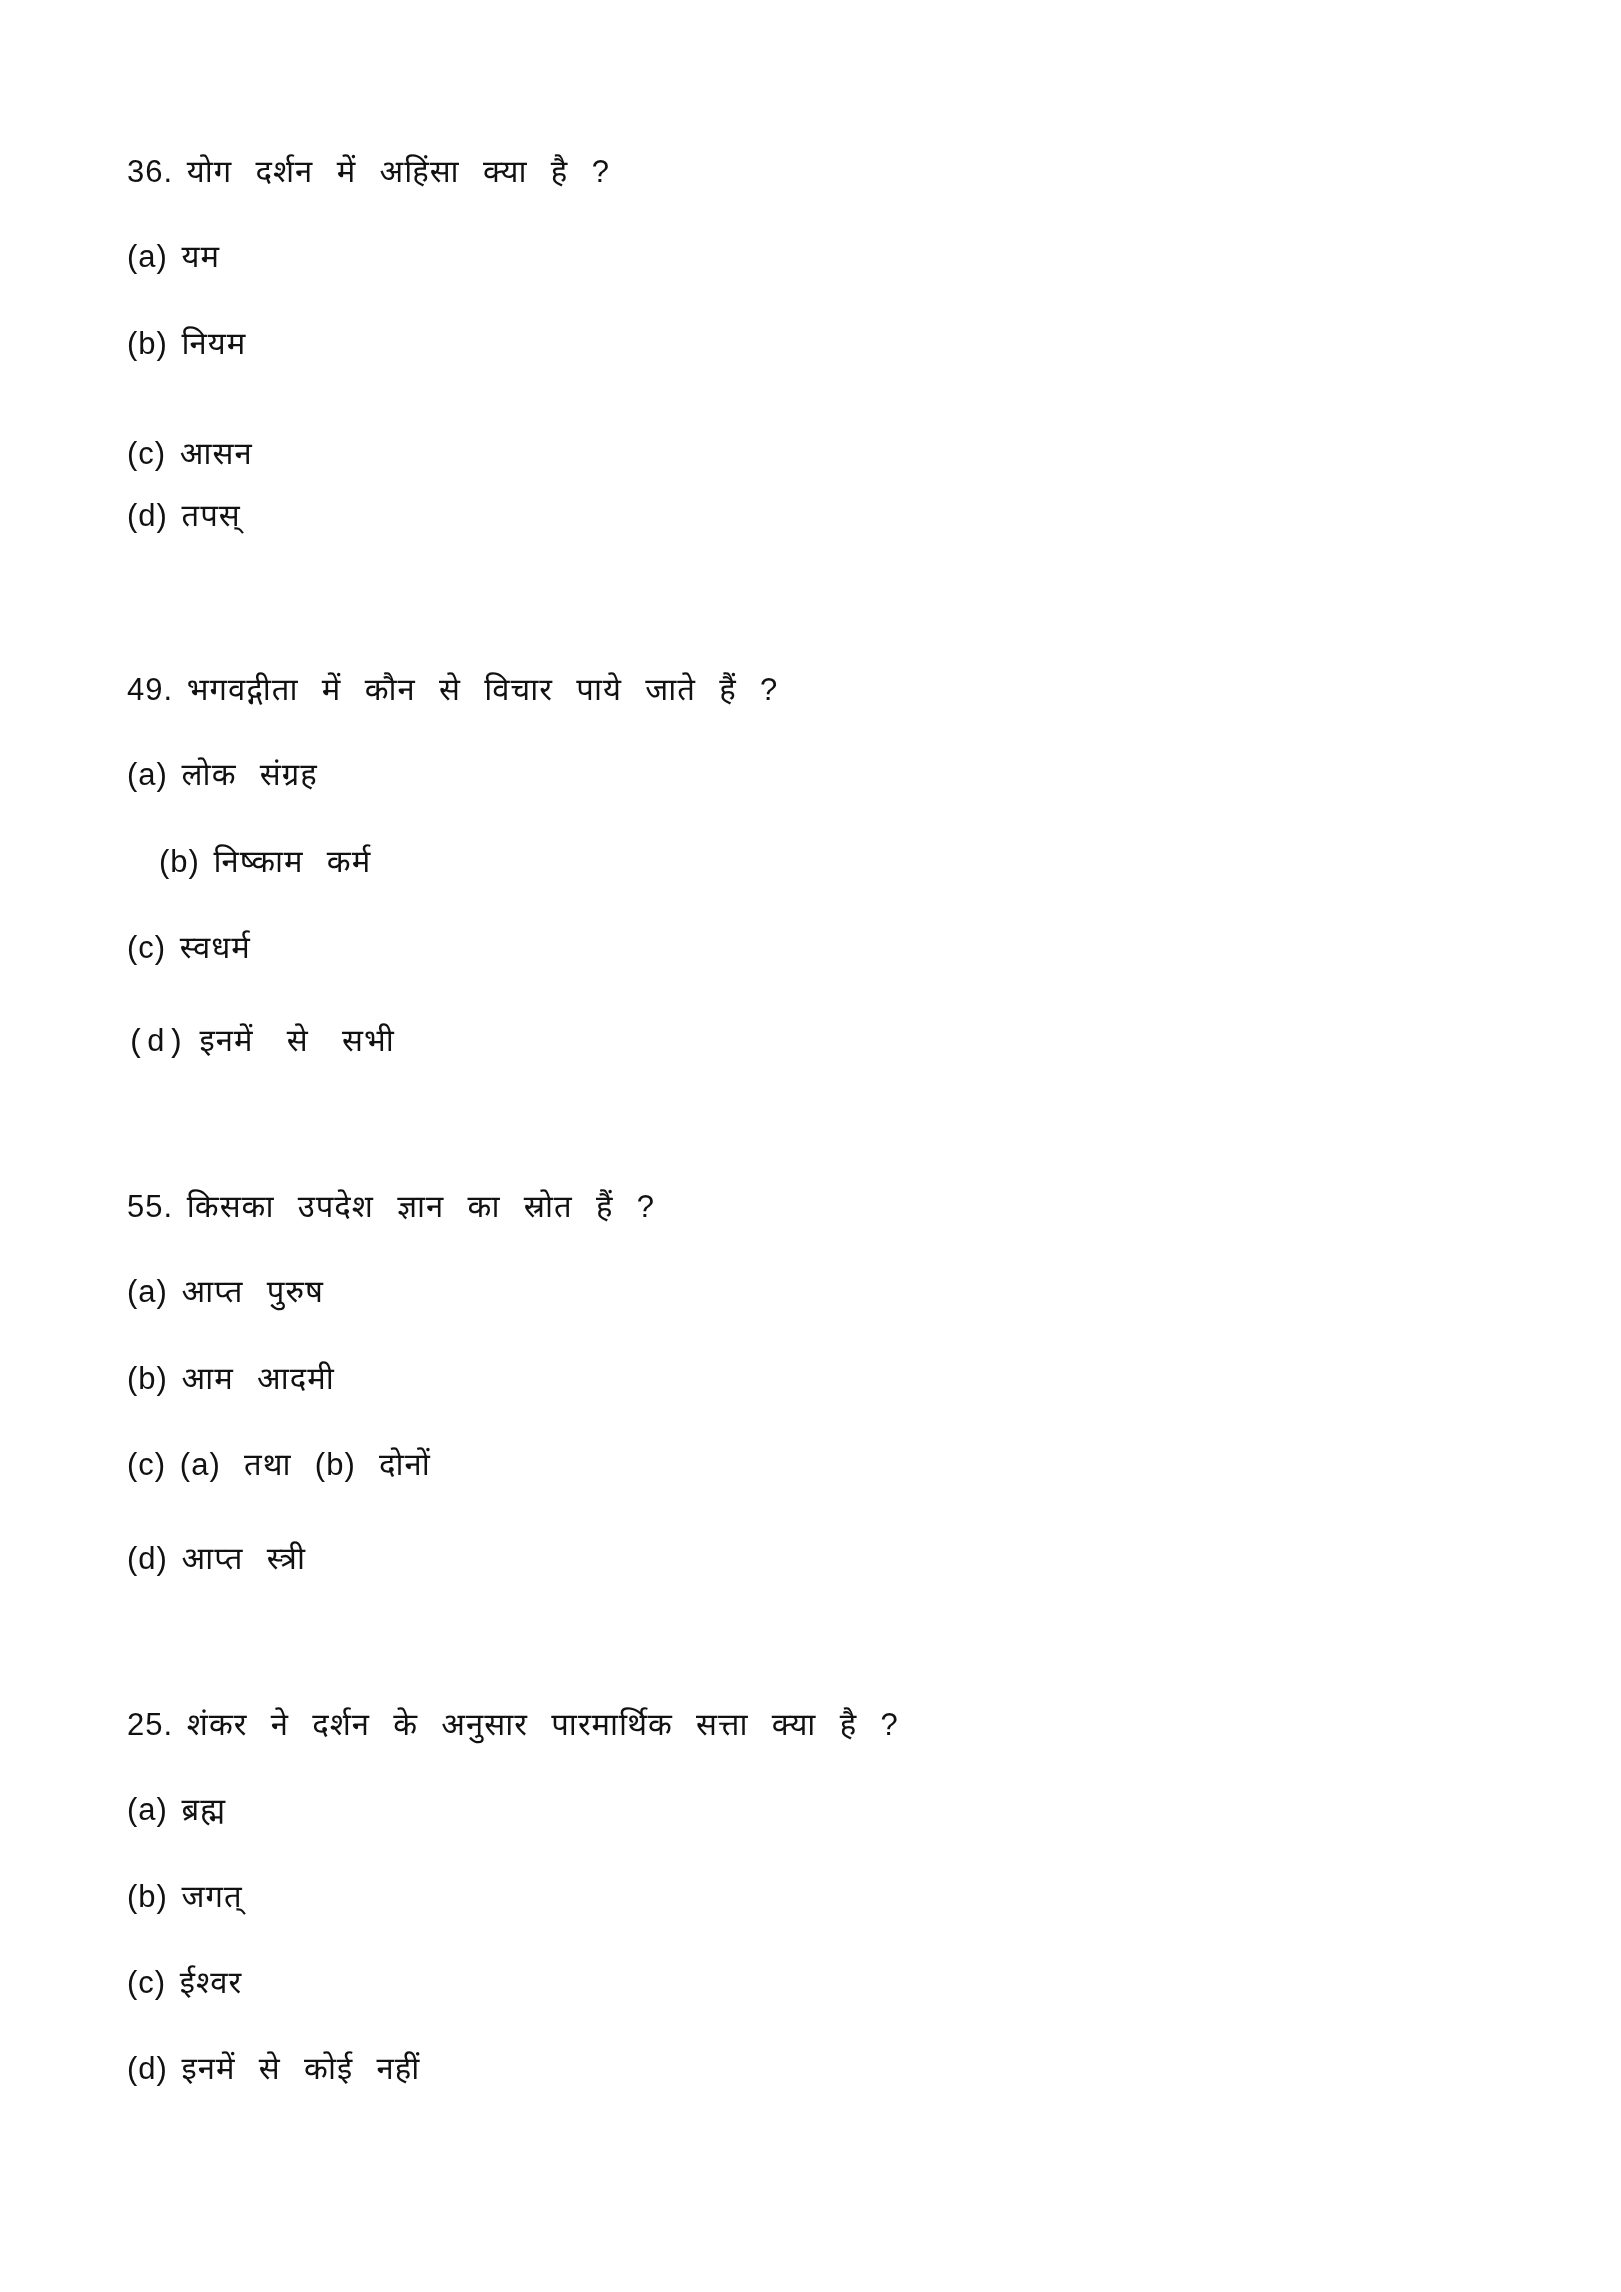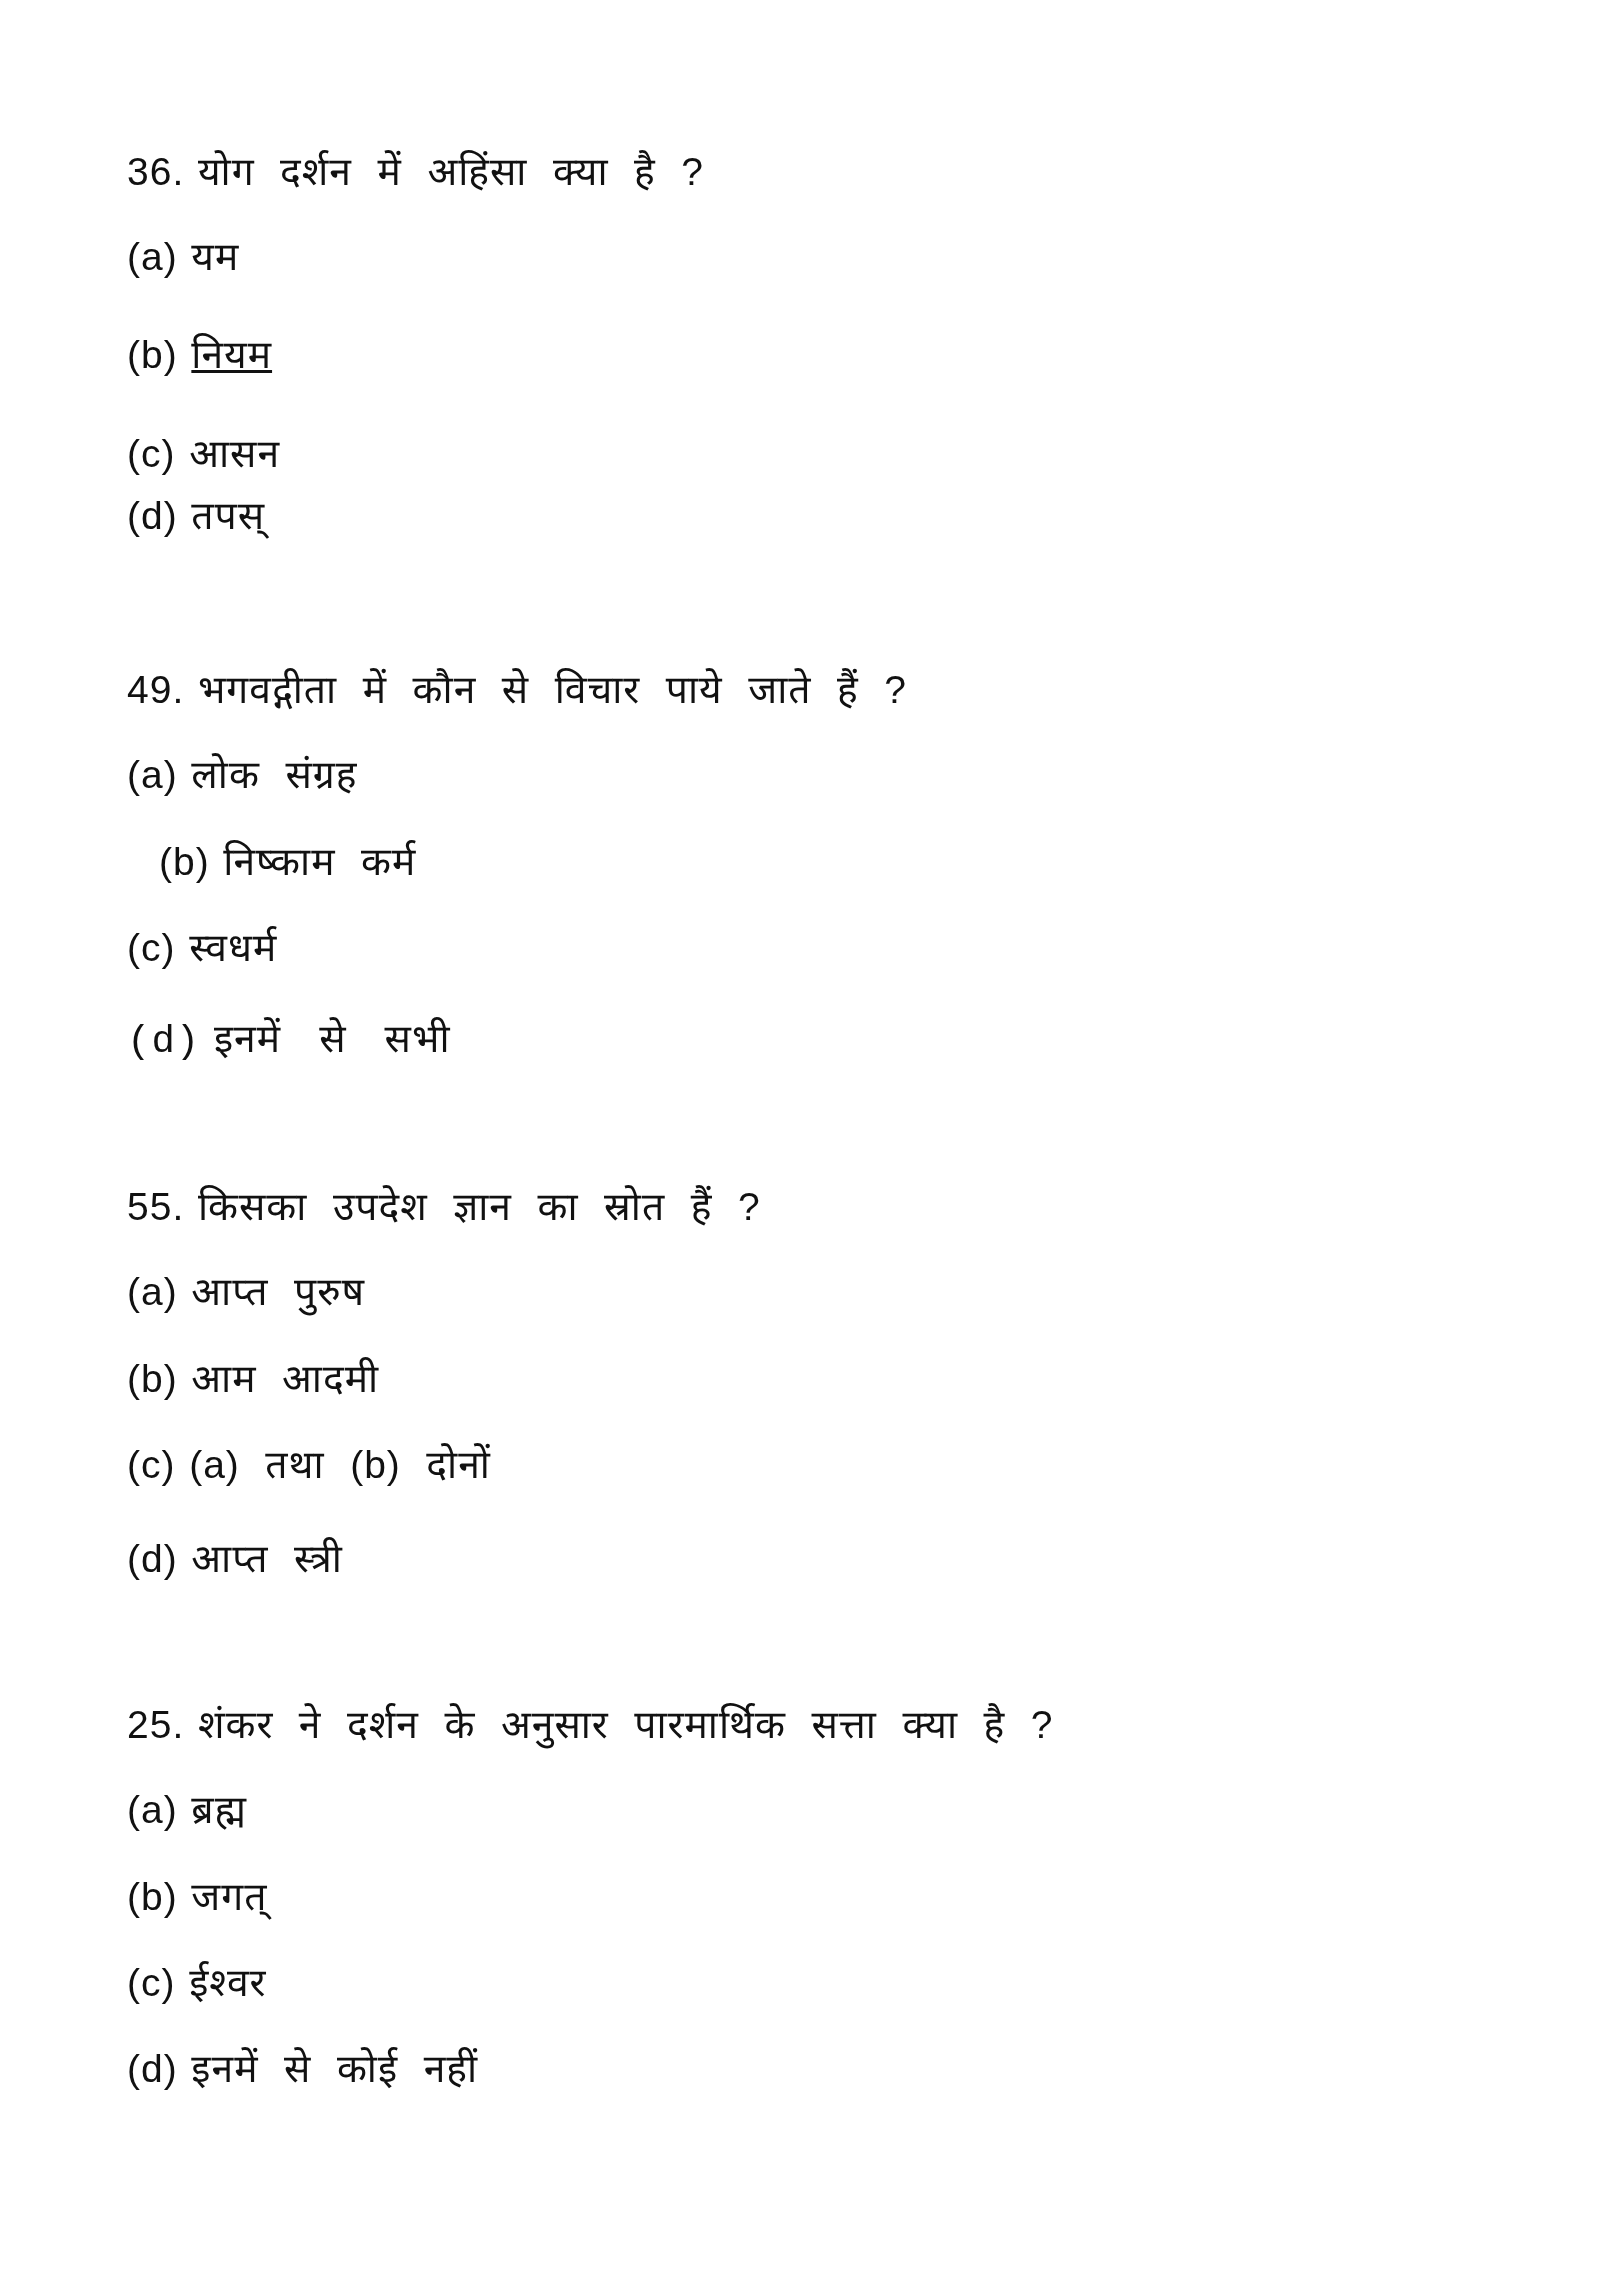--- a/index.html
+++ b/index.html
@@ -5,39 +5,39 @@
     html, body { margin: 0; padding: 0; background: #ffffff; }
     body {
       width: 1621px; height: 2293px; position: relative; overflow: hidden;
       font-family: "Liberation Sans", "DejaVu Sans", sans-serif;
       color: #111111;
     }
     .page { position: absolute; left: 0; top: 0; width: 1621px; height: 2293px; }
     .question-block { position: absolute; left: 127px; width: 1372px; }
     .q-line, .opt-line {
       position: absolute; left: 0; height: 59px; line-height: 59px;
-      font-size: 39px; white-space: nowrap; letter-spacing: 1px;
+      font-size: 31px; white-space: nowrap; letter-spacing: 1px;
     }
     .q-num { display: inline-block; margin-right: 13.7px; }
     .opt-label { display: inline-block; margin-right: 13.7px; }
     .word-gap { word-spacing: 13.7px; }
   </style>
 </head>
 <body>
 
 <div class="page">
 
   <div class="question-block" style="top:142px;">
     <div class="q-line" style="top:0px;">
       <span class="q-num">36.</span><span class="word-gap">योग दर्शन में अहिंसा क्या है ?</span>
     </div>
     <div class="opt-line" style="top:85px;">
       <span class="opt-label">(a)</span><span>यम</span>
     </div>
-    <div class="opt-line" style="top:183px;text-decoration:underline;">
+    <div class="opt-line" style="top:172px;">
       <span class="opt-label">(b)</span><span>नियम</span>
     </div>
     <div class="opt-line" style="top:258px;margin-top:24px;">
       <span class="opt-label">(c)</span><span>आसन</span>
     </div>
     <div class="opt-line" style="top:344px;">
       <span class="opt-label">(d)</span><span>तपस्</span>
     </div>
   </div>
 

